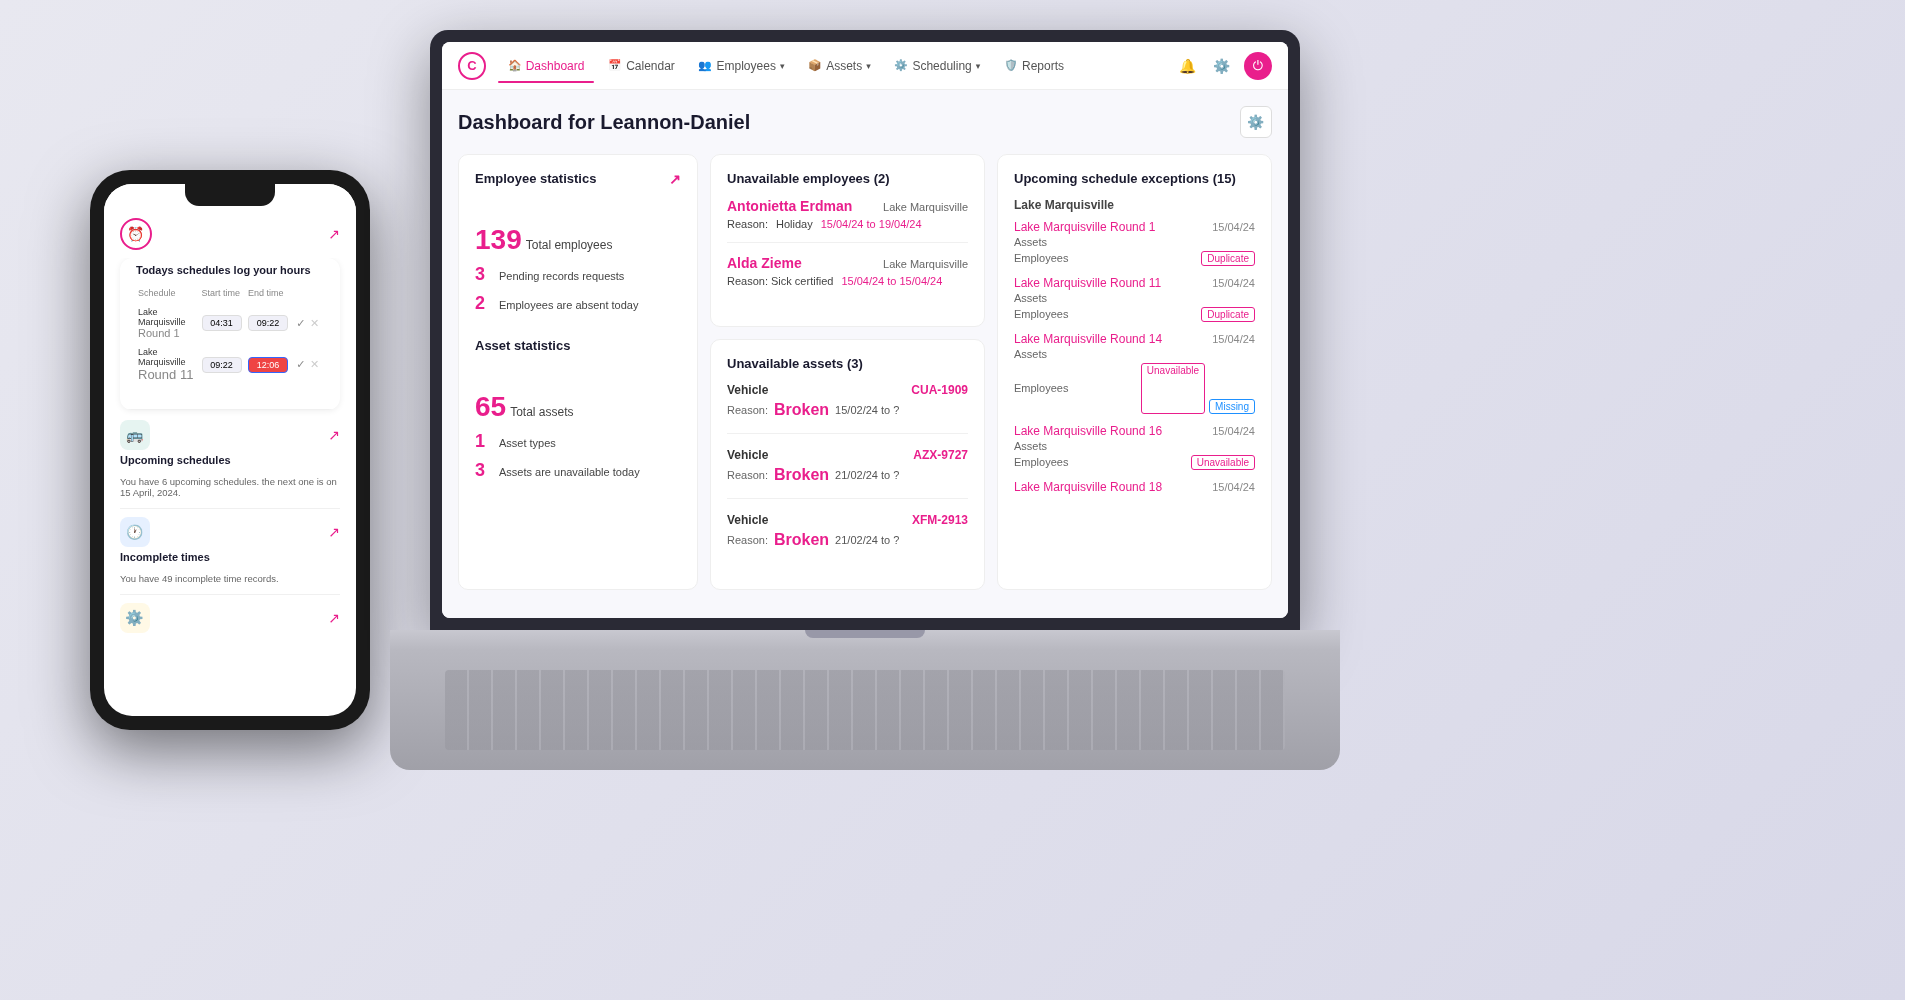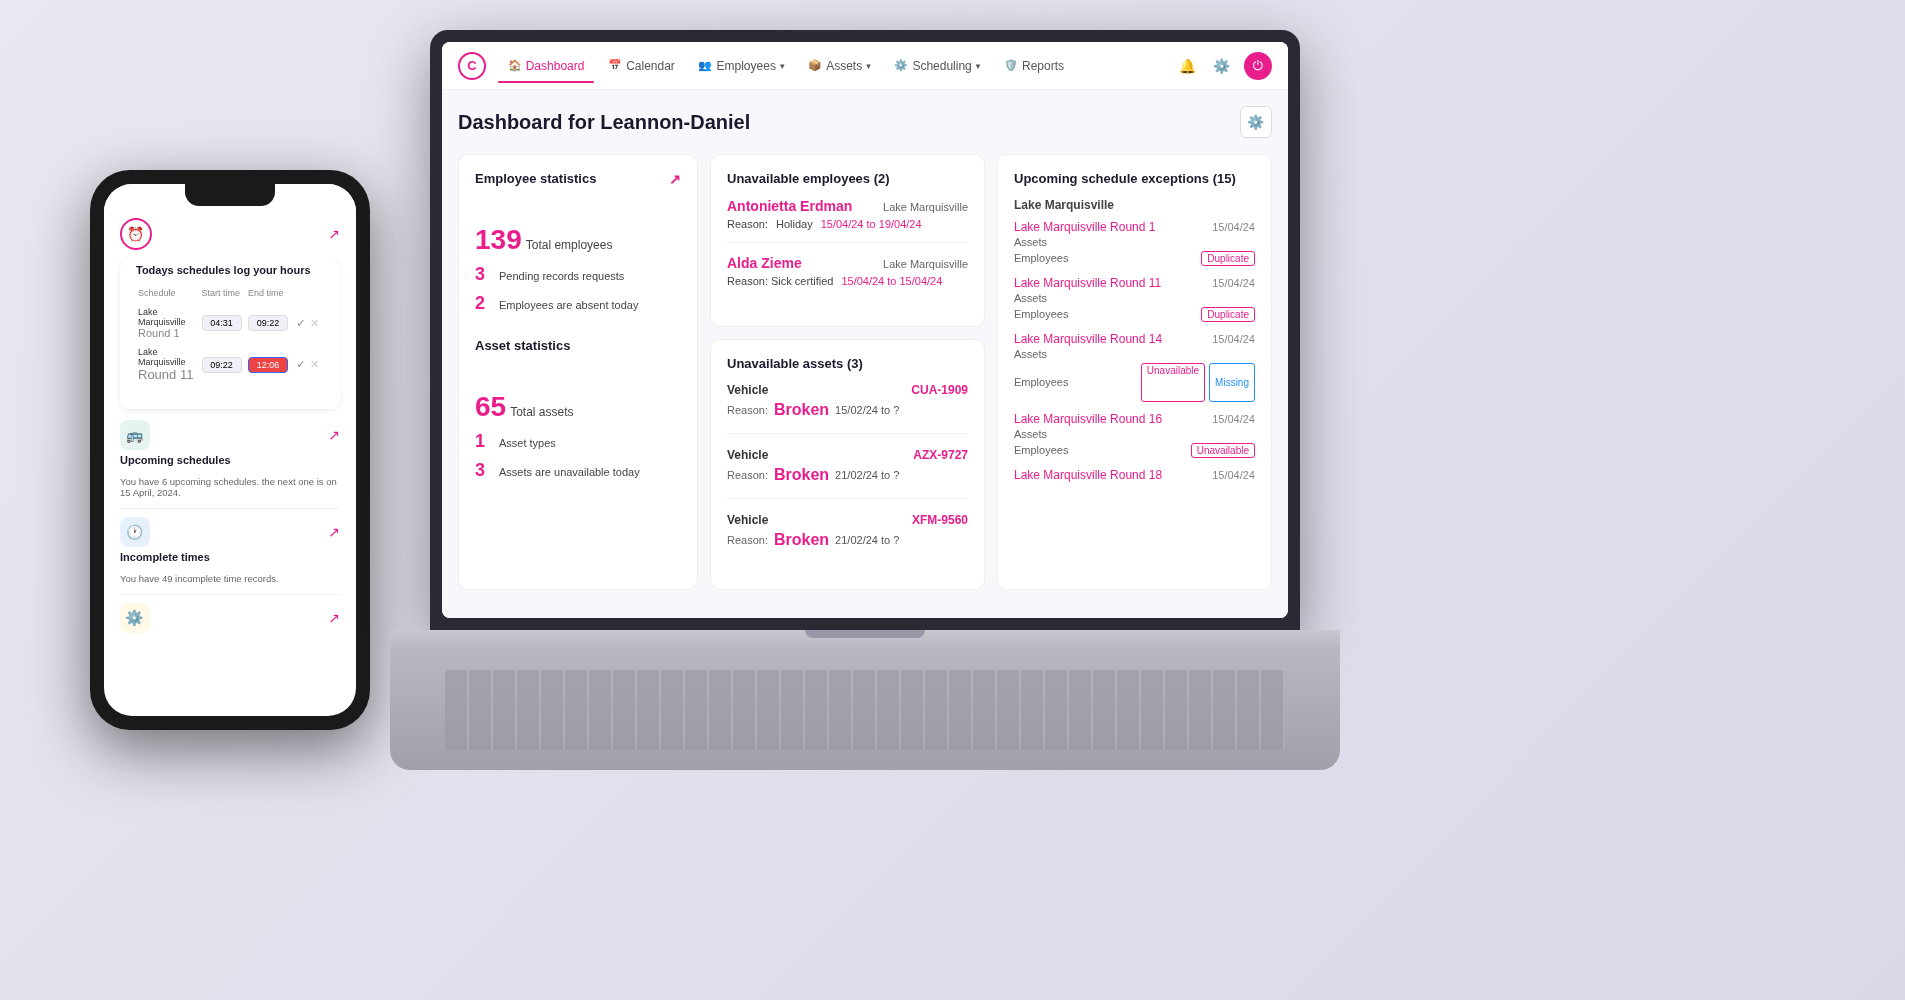--- a/index.html
+++ b/index.html
@@ -353,21 +353,22 @@
       color: #e91e8c;
       border: 1px solid #e91e8c;
       border-radius: 3px;
       padding: 1px 5px;
     }
     .tag-missing {
       font-size: 10px;
       color: #1e90ff;
       border: 1px solid #1e90ff;
       border-radius: 3px;
-      padding: 13px 5px;
+      padding: 1px 5px;
+      margin-top: 36px;
     }
 
     
     .asset-row {
       display: flex;
       justify-content: space-between;
       align-items: center;
       margin-bottom: 4px;
     }
     .asset-type {
@@ -781,21 +782,21 @@
                   <div style="display:flex;gap:6px;align-items:center">
                     <span class="asset-reason">Reason: </span>
                     <span class="asset-broken">Broken</span>
                     <span class="asset-date">21/02/24 to ?</span>
                   </div>
                 </div>
 
                 <div class="asset-item">
                   <div class="asset-row">
                     <span class="asset-type">Vehicle</span>
-                    <span class="asset-id">XFM-9560</span>
+                    <span class="asset-id">XFM-2913</span>
                   </div>
                   <div style="display:flex;gap:6px;align-items:center">
                     <span class="asset-reason">Reason: </span>
                     <span class="asset-broken">Broken</span>
                     <span class="asset-date">21/02/24 to ?</span>
                   </div>
                 </div>
               </div>
 
               <div class="dash-card" style="grid-column:3; grid-row: 1 / 3; overflow-y:auto;">

